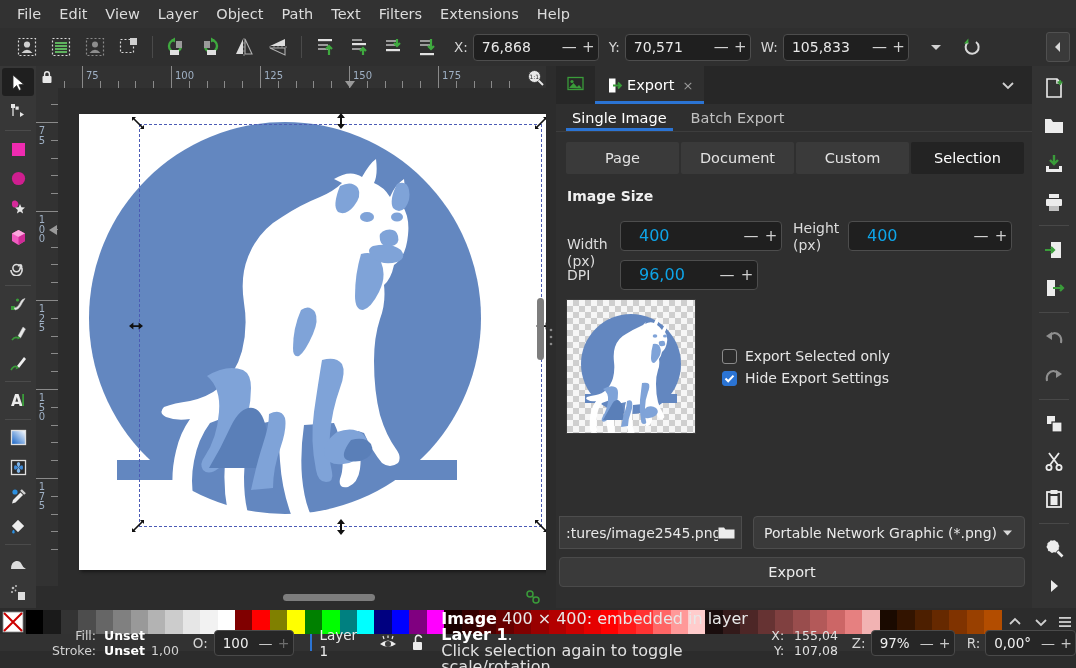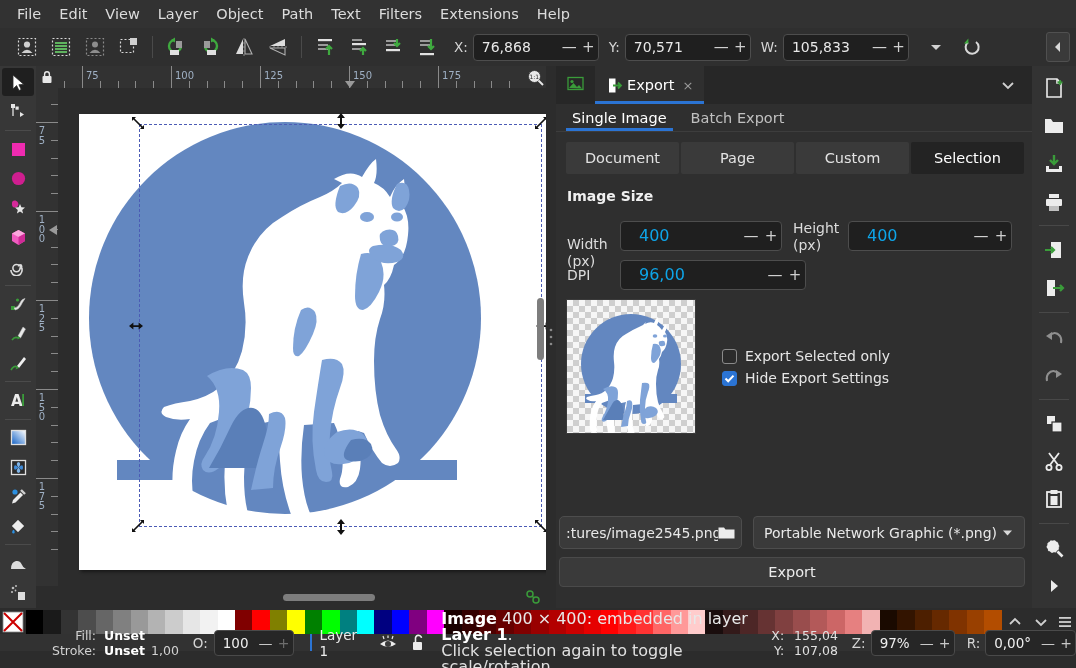--- a/index.html
+++ b/index.html
@@ -217,21 +217,21 @@
   }
   .chk {
     width: 15px; height: 15px; border: 1px solid #8a8a8a; border-radius: 3px;
     margin-right: 8px; background: #2b2b2b; display:flex; align-items:center; justify-content:center;
   }
   .chk.on { background: #2b74d4; border-color: #2b74d4; }
 
   .filerow { position: absolute; left: 556px; top: 516px; width: 476px; height: 34px; }
   .fileinput {
     position: absolute; left: 3px; top: 0; width: 183px; height: 33px;
-    background: #3a3a3a; border: 1px solid #4d4d4d; border-radius: 5px;
+    background: #3a3a3a; border: 1px solid #4d4d4d; border-radius: 0;
     display: flex; align-items: center; padding: 0 6px;
   }
   .fileinput .txt { font-size: 14px; color: #e8e8e8; flex: 1; white-space: nowrap; overflow: hidden; }
   .formatsel {
     position: absolute; left: 197px; top: 0; width: 272px; height: 33px;
     background: #3a3a3a; border: 1px solid #4d4d4d; border-radius: 4px;
     display: flex; align-items: center; padding: 0 10px;
   }
   .formatsel .txt { font-size: 14px; color: #e8e8e8; flex: 1; white-space: nowrap; }
   .exportbtn {
@@ -847,22 +847,22 @@
           </svg>
       </div>
     </div>
 
     <div class="subtabs">
       <div class="subtab active">Single Image</div>
       <div class="subtab">Batch Export</div>
     </div>
 
     <div class="segbar">
+      <div class="seg">Page</div>
       <div class="seg">Document</div>
-      <div class="seg">Page</div>
       <div class="seg">Custom</div>
       <div class="seg active">Selection</div>
     </div>
   </div>
 
   <div class="section-title" style="left:567px;top:188px;position:absolute;">Image Size</div>
 
   <div class="sizerow" style="left:567px;top:236px;">
     <div class="lbl2">Width</div>
     <div class="lbl2">(px)</div>
@@ -877,21 +877,21 @@
     <div class="lbl2">Height</div>
     <div class="lbl2">(px)</div>
   </div>
   <div class="sizefield" style="left:848px;top:221px;width:164px;">
     <span class="val">400</span>
     <span class="sbtn">—</span>
     <span class="sbtn">+</span>
   </div>
 
   <div class="sizerow" style="left:567px;top:267px;">DPI</div>
-  <div class="sizefield" style="left:620px;top:260px;width:186px;">
+  <div class="sizefield" style="left:620px;top:260px;width:138px;">
     <span class="val">96,00</span>
     <span class="sbtn">—</span>
     <span class="sbtn">+</span>
   </div>
 
   <div class="preview">
     <svg width="128" height="133" viewBox="0 0 128 133">
       <circle cx="64" cy="64" r="50" fill="#6387c0"></circle>
       <path d="M18 94 L110 94 L110 103 L18 103 Z" fill="#6387c0"></path>
       <path d="M78 24 q5 -3 9 -1 q2 -5 4 -6 q1 5 -1 8 q3 2 5 5 q2 -4 4 -6 q1 5 -1 8 q3 4 2 10 q-1 7 -5 10 q-1 5 -3 7 q1 6 -1 11 q-2 6 -2 14 q0 10 2 18 q2 7 5 11 q2 3 1 5 q-3 2 -5 0 q-3 -4 -6 -10 l-2 -1 q1 7 1 13 q-1 5 -4 6 q-3 1 -3 -3 q1 -3 1 -9 q-1 -6 -3 -10 l-10 1 q-1 9 -1 17 q1 7 3 12 q1 3 -1 4 q-3 1 -5 -3 q-3 -9 -4 -19 q-1 -8 1 -14 l-9 2 q-3 9 -3 17 q0 7 1 12 q1 3 -3 4 q-3 0 -4 -4 q-2 -10 -1 -20 q1 -7 3 -13 l-8 3 q-4 5 -5 13 q-1 7 0 13 q1 3 -3 4 q-3 0 -4 -4 q-1 -9 1 -17 q1 -6 5 -11 q-5 1 -8 -1 q-3 -1 -1 -3 q3 -1 9 -2 q6 -1 10 -5 q5 -5 7 -12 q2 -8 1 -16 q-1 -9 1 -15 q3 -9 11 -13 q6 -4 13 -7 q5 -2 7 -5 z" fill="#ffffff"></path>

